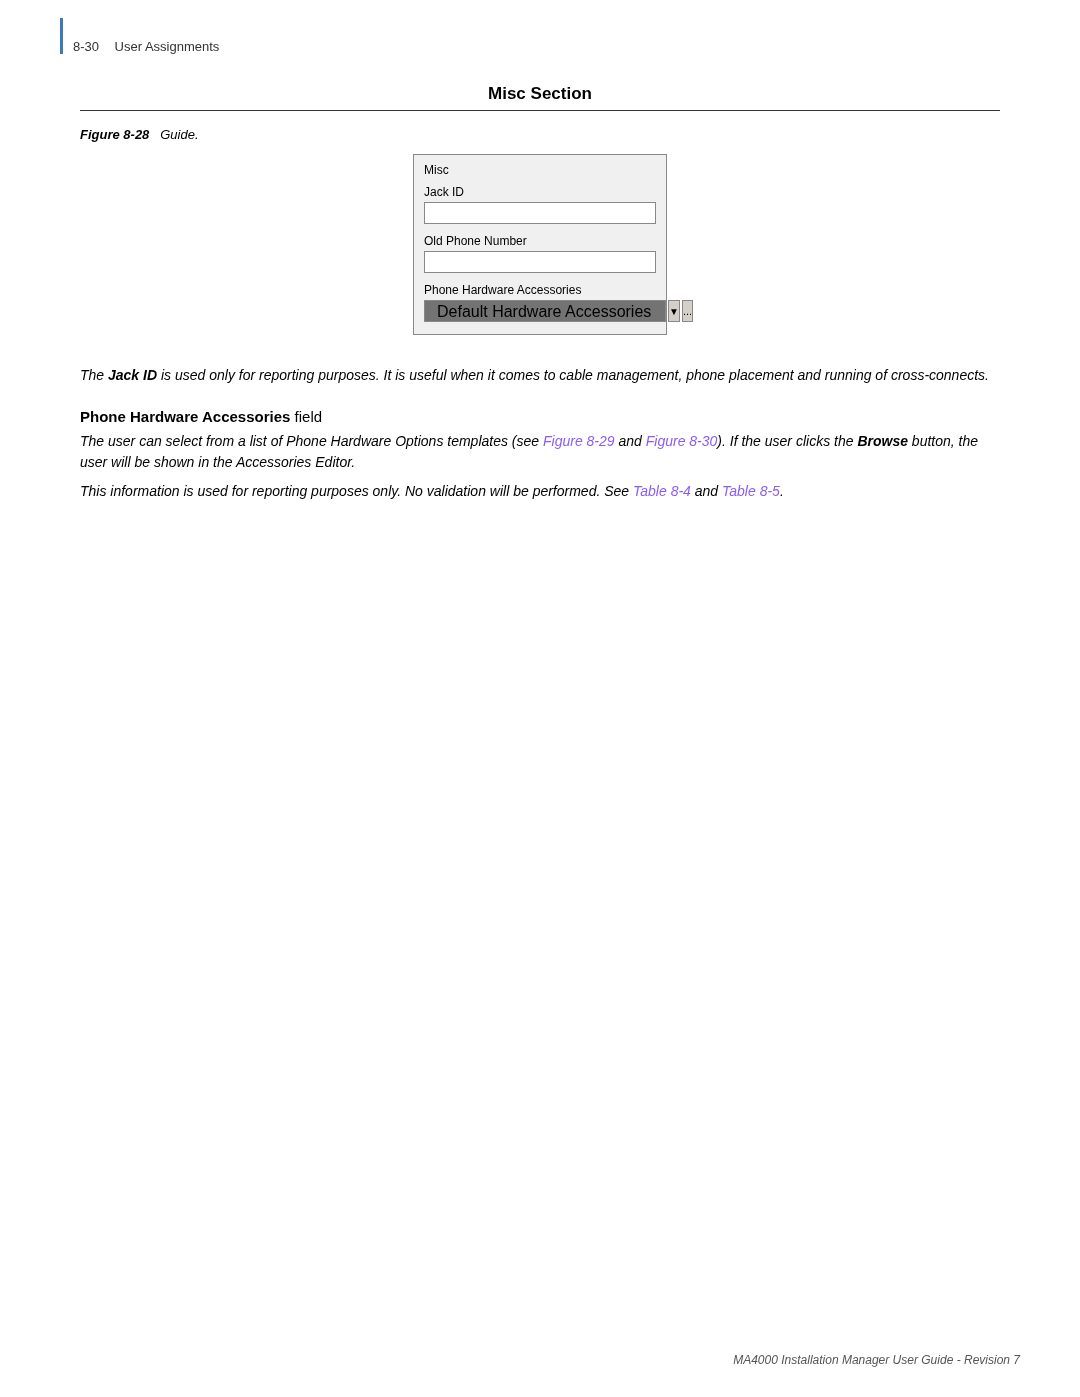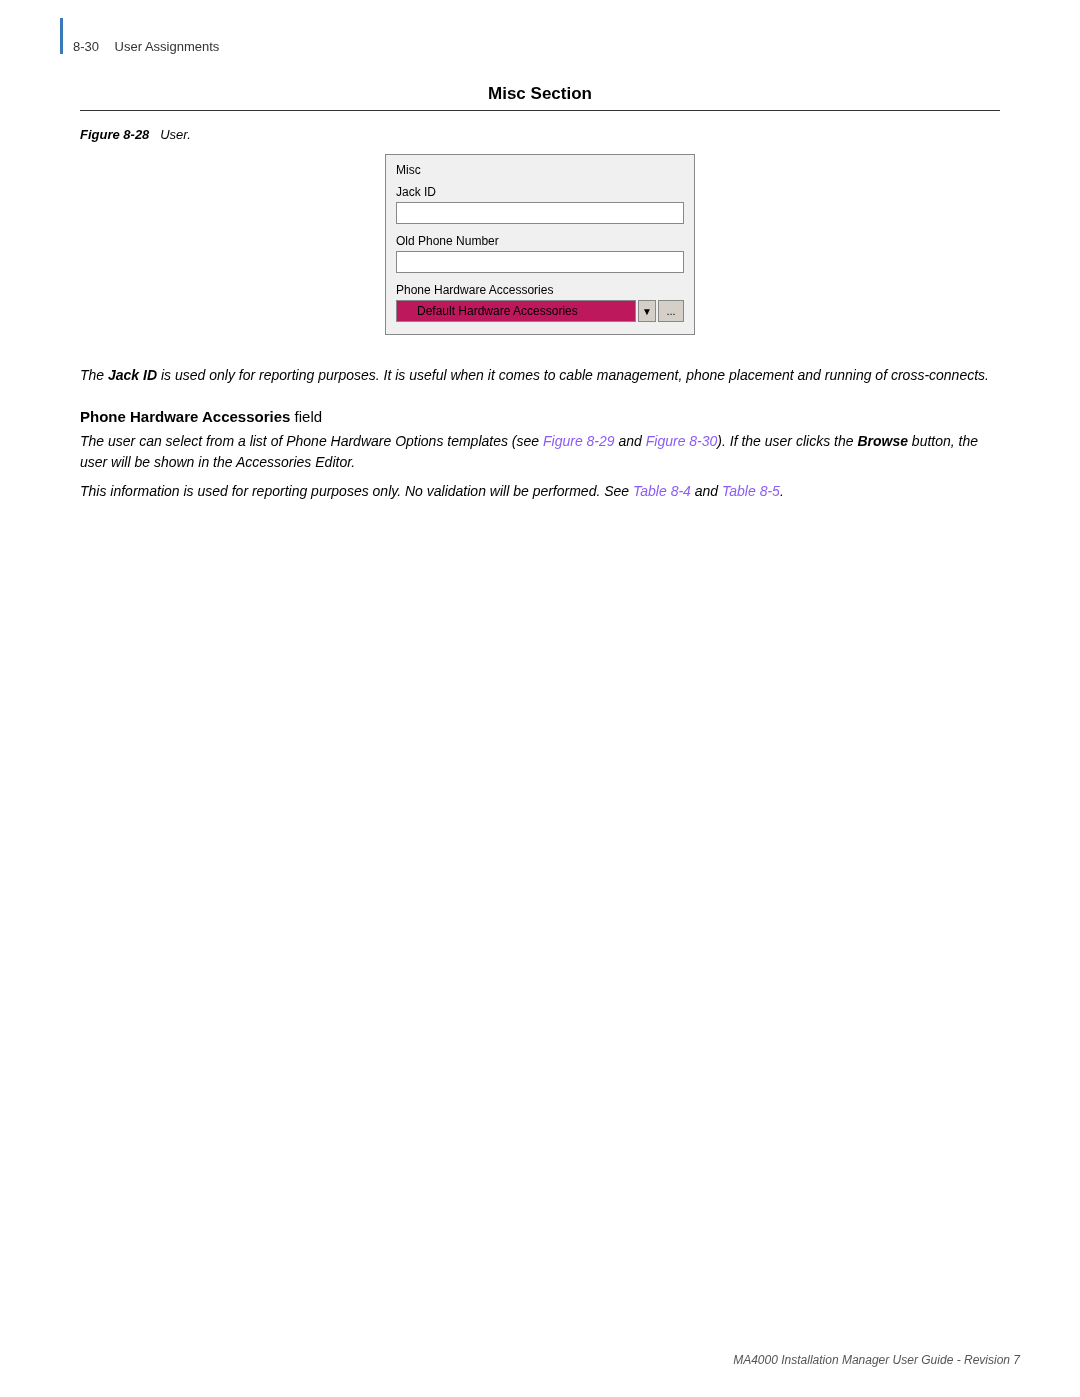--- a/index.html
+++ b/index.html
@@ -84,21 +84,21 @@
     }
 
     .figure-caption-italic {
       font-style: italic;
     }
 
     
     .misc-dialog {
       border: 1px solid #888;
       background: #f0f0f0;
-      width: 310px;
+      width: 254px;
       margin: 0 auto 30px auto;
       padding: 8px 10px 12px 10px;
       position: relative;
     }
 
     .misc-dialog-title {
       font-size: 12px;
       color: #000;
       margin-bottom: 8px;
     }
@@ -126,26 +126,26 @@
 
     .misc-accessories-row {
       display: flex;
       align-items: center;
       gap: 2px;
     }
 
     .misc-select {
       flex: 1;
       height: 22px;
-      font-size: 12px;
-      background: #be185d;
+      font-size: 16px;
+      background: #737373;
       border: 1px solid #888;
       appearance: none;
       -webkit-appearance: none;
-      padding: 0 20px;
+      padding: 0 12px;
     }
 
     .misc-dropdown-arrow {
       width: 18px;
       height: 22px;
       background: #d4d0c8;
       border: 1px solid #888;
       display: flex;
       align-items: center;
       justify-content: center;
@@ -224,21 +224,21 @@
   </div>
 
   <div class="main-content">
 
     <div class="section-title">Misc Section</div>
     <hr class="section-divider">
 
     <div class="figure-caption">
       <span class="figure-caption-bold">Figure 8-28</span>
       &nbsp;
-      <span class="figure-caption-italic">User.</span>
+      <span class="figure-caption-italic">Guide.</span>
     </div>
 
     <div class="misc-dialog">
       <div class="misc-dialog-title">Misc</div>
 
       <div class="misc-field-label">Jack ID</div>
       <input class="misc-input" type="text" value="" style="">
 
       <div class="misc-field-label">Old Phone Number</div>
       <input class="misc-input" type="text" value="" style="">

